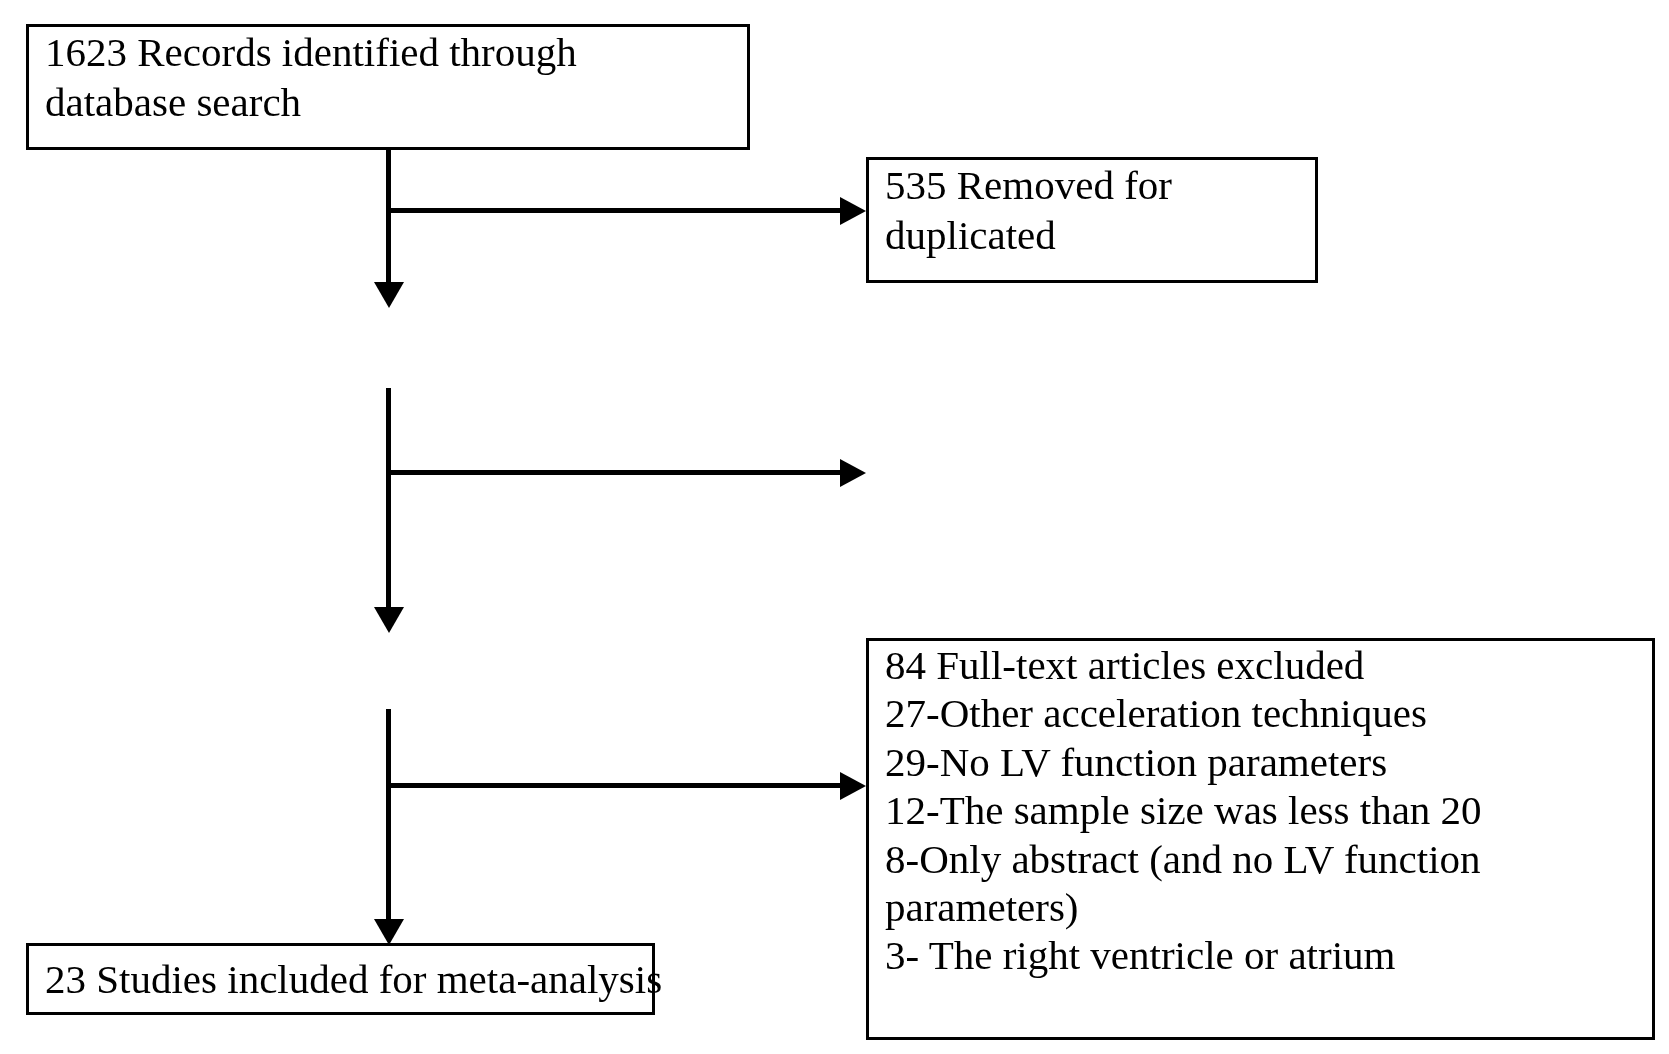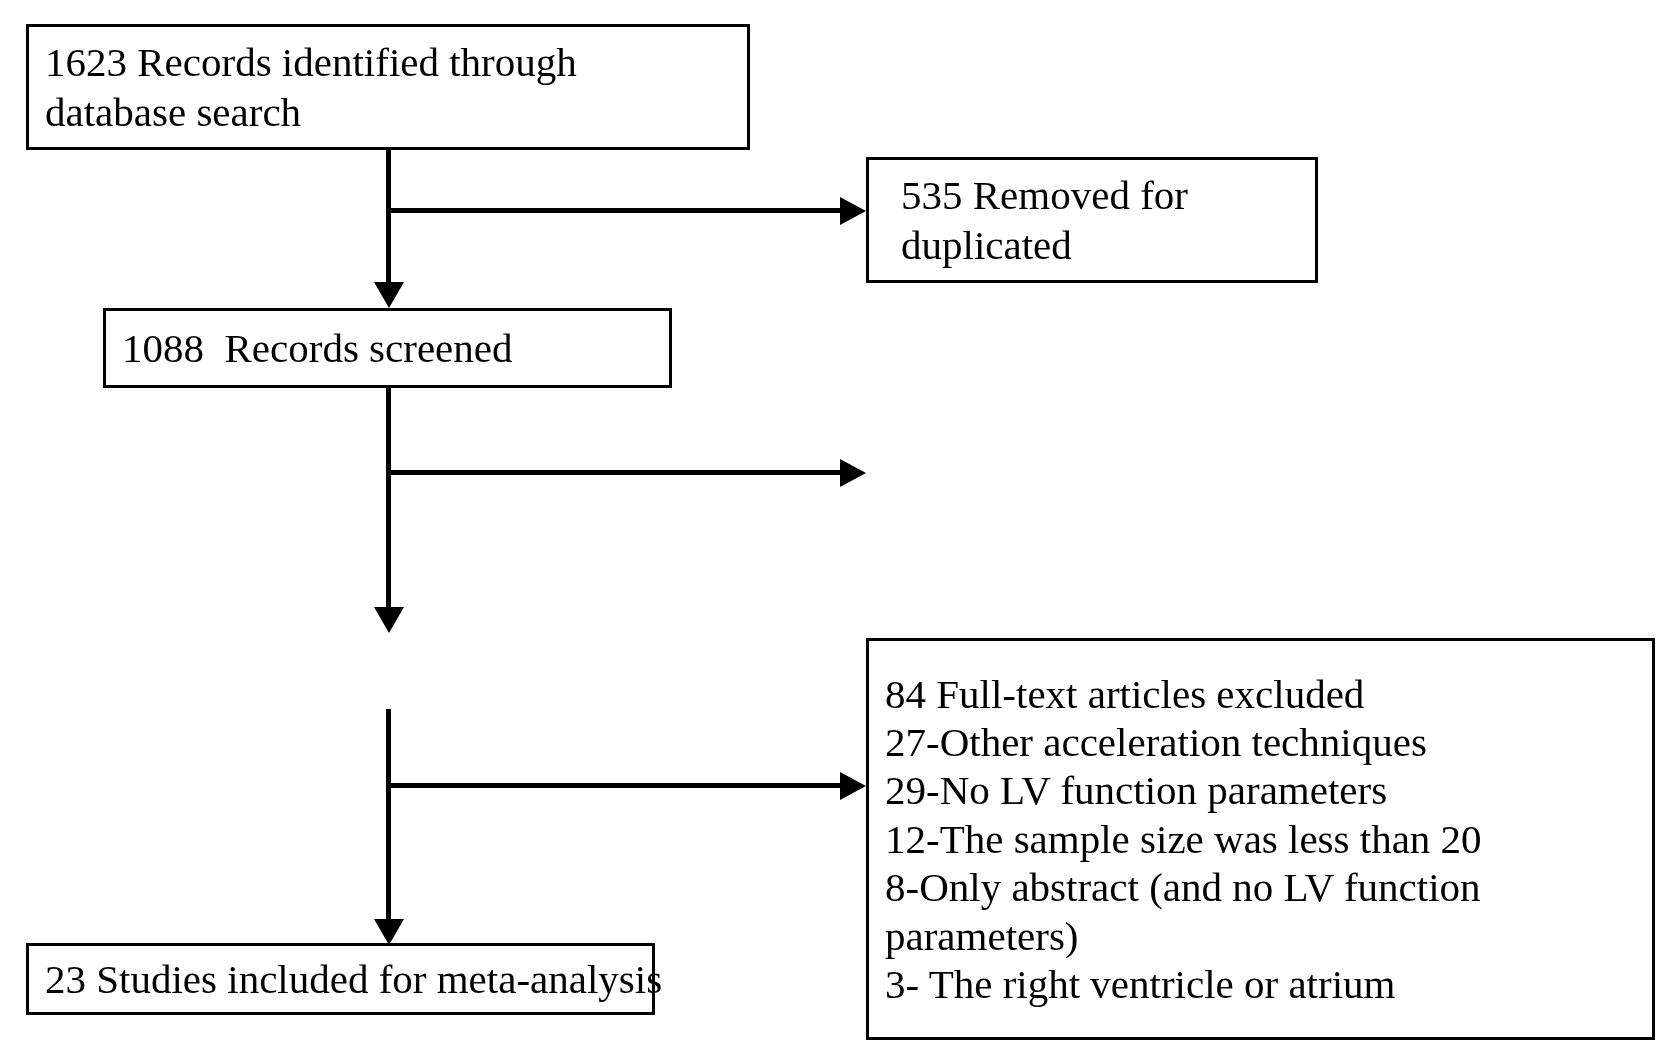--- a/index.html
+++ b/index.html
@@ -17,21 +17,20 @@
     color: #000000;
     overflow: hidden;
   }
   .flow-box {
     position: absolute;
     box-sizing: border-box;
     border: 3px solid #000000;
     background: #ffffff;
     display: flex;
     flex-direction: column;
-    justify-content: center;
   }
   .flow-box .line {
     display: block;
     white-space: pre;
     font-size: 41px;
     line-height: 1.22;
     padding-left: 16px;
     letter-spacing: 0px;
   }
   .flow-box.tight .line {
@@ -71,34 +70,31 @@
 </head>
 <body>
 
 <div id="canvas">
 
   <div class="flow-box" style="left:26px; top:24px; width:724px; height:126px;">
     <span class="line">1623 Records identified through</span>
     <span class="line">database search</span>
   </div>
 
-  <div class="flow-box" style="left:866px; top:157px; width:452px; height:126px;padding-left:16px;">
+  <div class="flow-box" style="left:866px; top:157px; width:452px; height:126px;">
     <span class="line">535 Removed for</span>
     <span class="line">duplicated</span>
   </div>
 
   <div class="v-line" style="left:386px; top:150px; height:132px;"></div>
   <div class="arrow-down" style="left:374px; top:282px;"></div>
 
   <div class="h-line" style="left:386px; top:208px; width:456px;"></div>
   <div class="arrow-right" style="left:840px; top:197px;"></div>
 
-  <div class="flow-box single" style="left:103px; top:308px; width:569px; height:80px;">
-    <span class="line">1088  Records screened</span>
-  </div>
 
 
   <div class="v-line" style="left:386px; top:388px; height:219px;"></div>
   <div class="arrow-down" style="left:374px; top:607px;"></div>
 
   <div class="h-line" style="left:386px; top:470px; width:456px;"></div>
   <div class="arrow-right" style="left:840px; top:459px;"></div>
 
 
   <div class="flow-box tight" style="left:866px; top:638px; width:789px; height:402px;">

